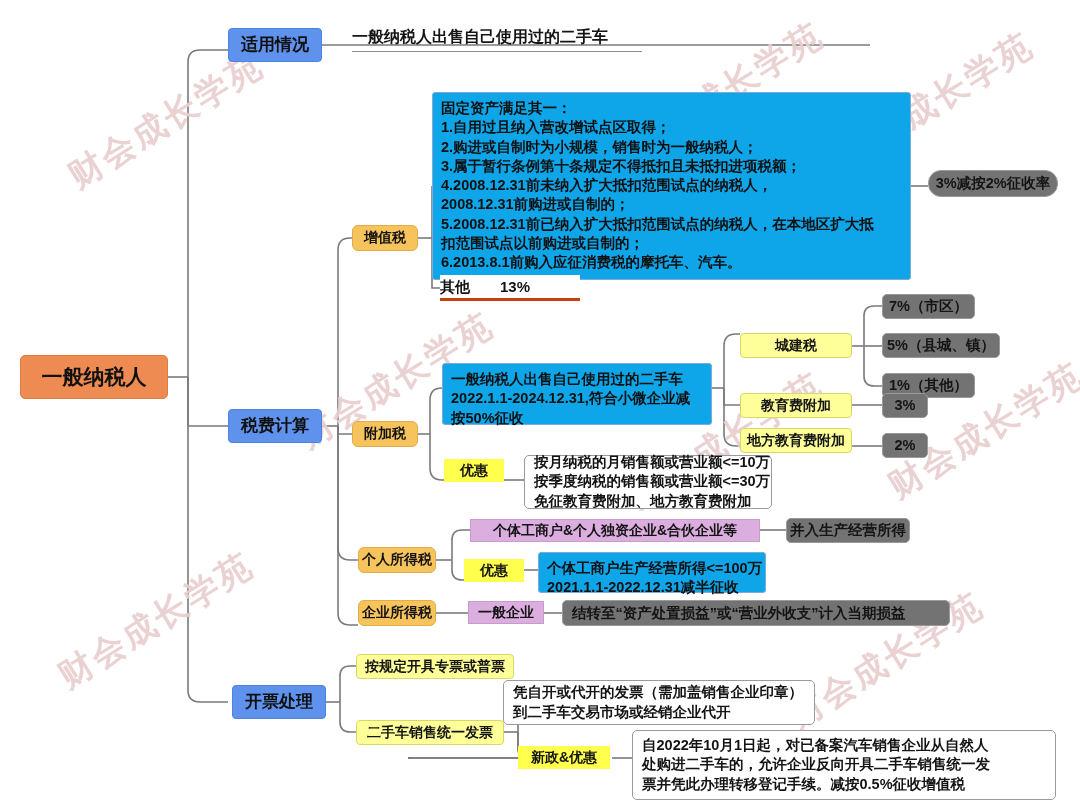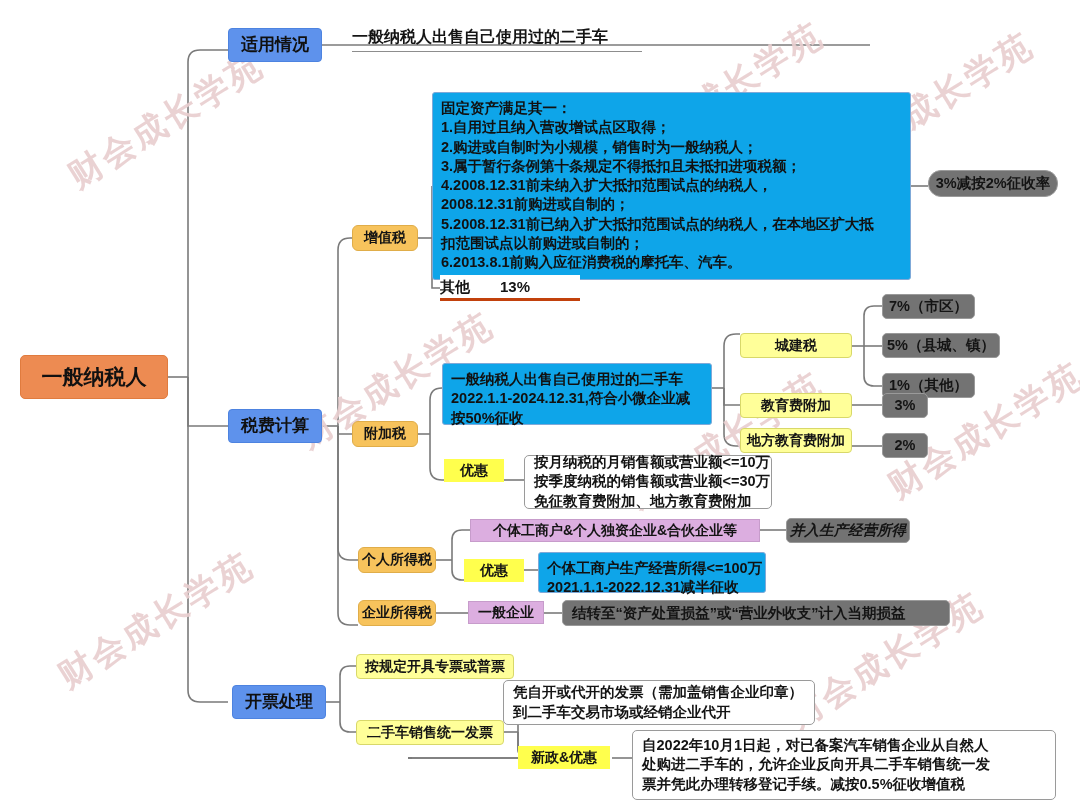--- a/index.html
+++ b/index.html
@@ -216,21 +216,21 @@
 
   <div class="node hl-yellow" style="left:444px;top:459px;width:60px;height:23px;">优惠</div>
   <div class="node plain-multi" style="left:524px;top:455px;width:248px;height:54px;">
     <div class="line-row">按月纳税的月销售额或营业额&lt;=10万</div>
     <div class="line-row">按季度纳税的销售额或营业额&lt;=30万</div>
     <div class="line-row">免征教育费附加、地方教育费附加</div>
   </div>
 
   <div class="node orange-node" style="left:358px;top:547px;width:78px;height:26px;">个人所得税</div>
   <div class="node purple-box" style="left:470px;top:519px;width:290px;height:23px;">个体工商户&amp;个人独资企业&amp;合伙企业等</div>
-  <div class="node plain-box" style="left:786px;top:518px;width:124px;height:25px;justify-content:center;font-style:italic;">并入生产经营所得</div>
+  <div class="node plain-box" style="left:786px;top:518px;width:124px;height:25px;justify-content:center;">并入生产经营所得</div>
   <div class="node hl-yellow" style="left:464px;top:559px;width:60px;height:23px;">优惠</div>
   <div class="node bluetext-box" style="left:538px;top:552px;width:228px;height:41px;">
     <div class="line-row">个体工商户生产经营所得&lt;=100万</div>
     <div class="line-row">2021.1.1-2022.12.31减半征收</div>
   </div>
 
   <div class="node orange-node" style="left:358px;top:600px;width:78px;height:26px;">企业所得税</div>
   <div class="node purple-box" style="left:468px;top:601px;width:76px;height:23px;">一般企业</div>
   <div class="node plain-box" style="left:562px;top:600px;width:388px;height:26px;">结转至“资产处置损益”或“营业外收支”计入当期损益</div>
 

